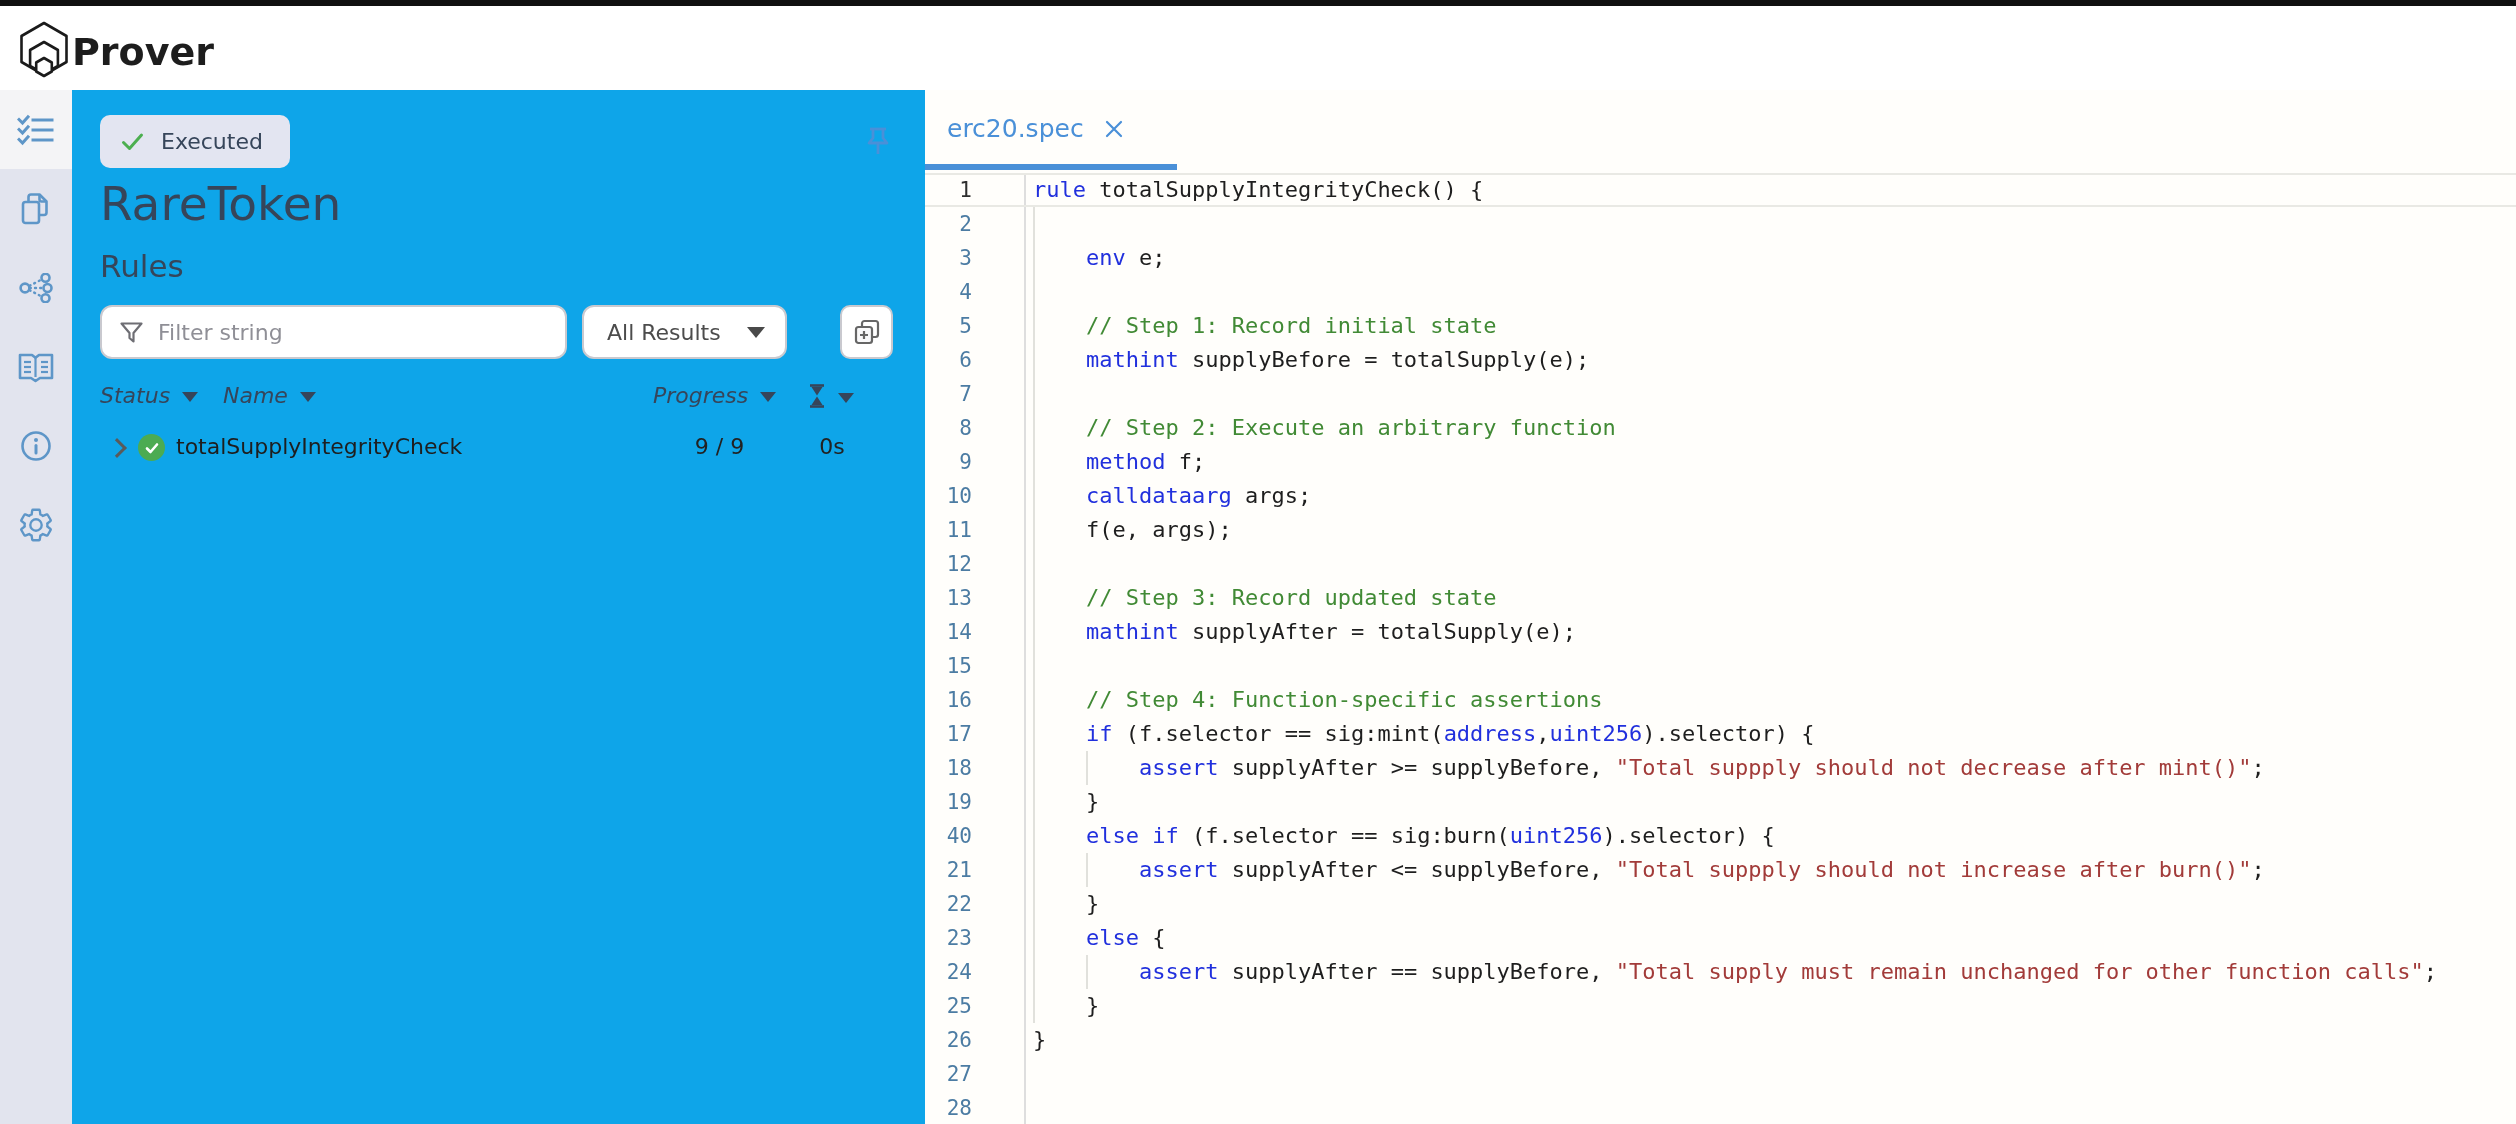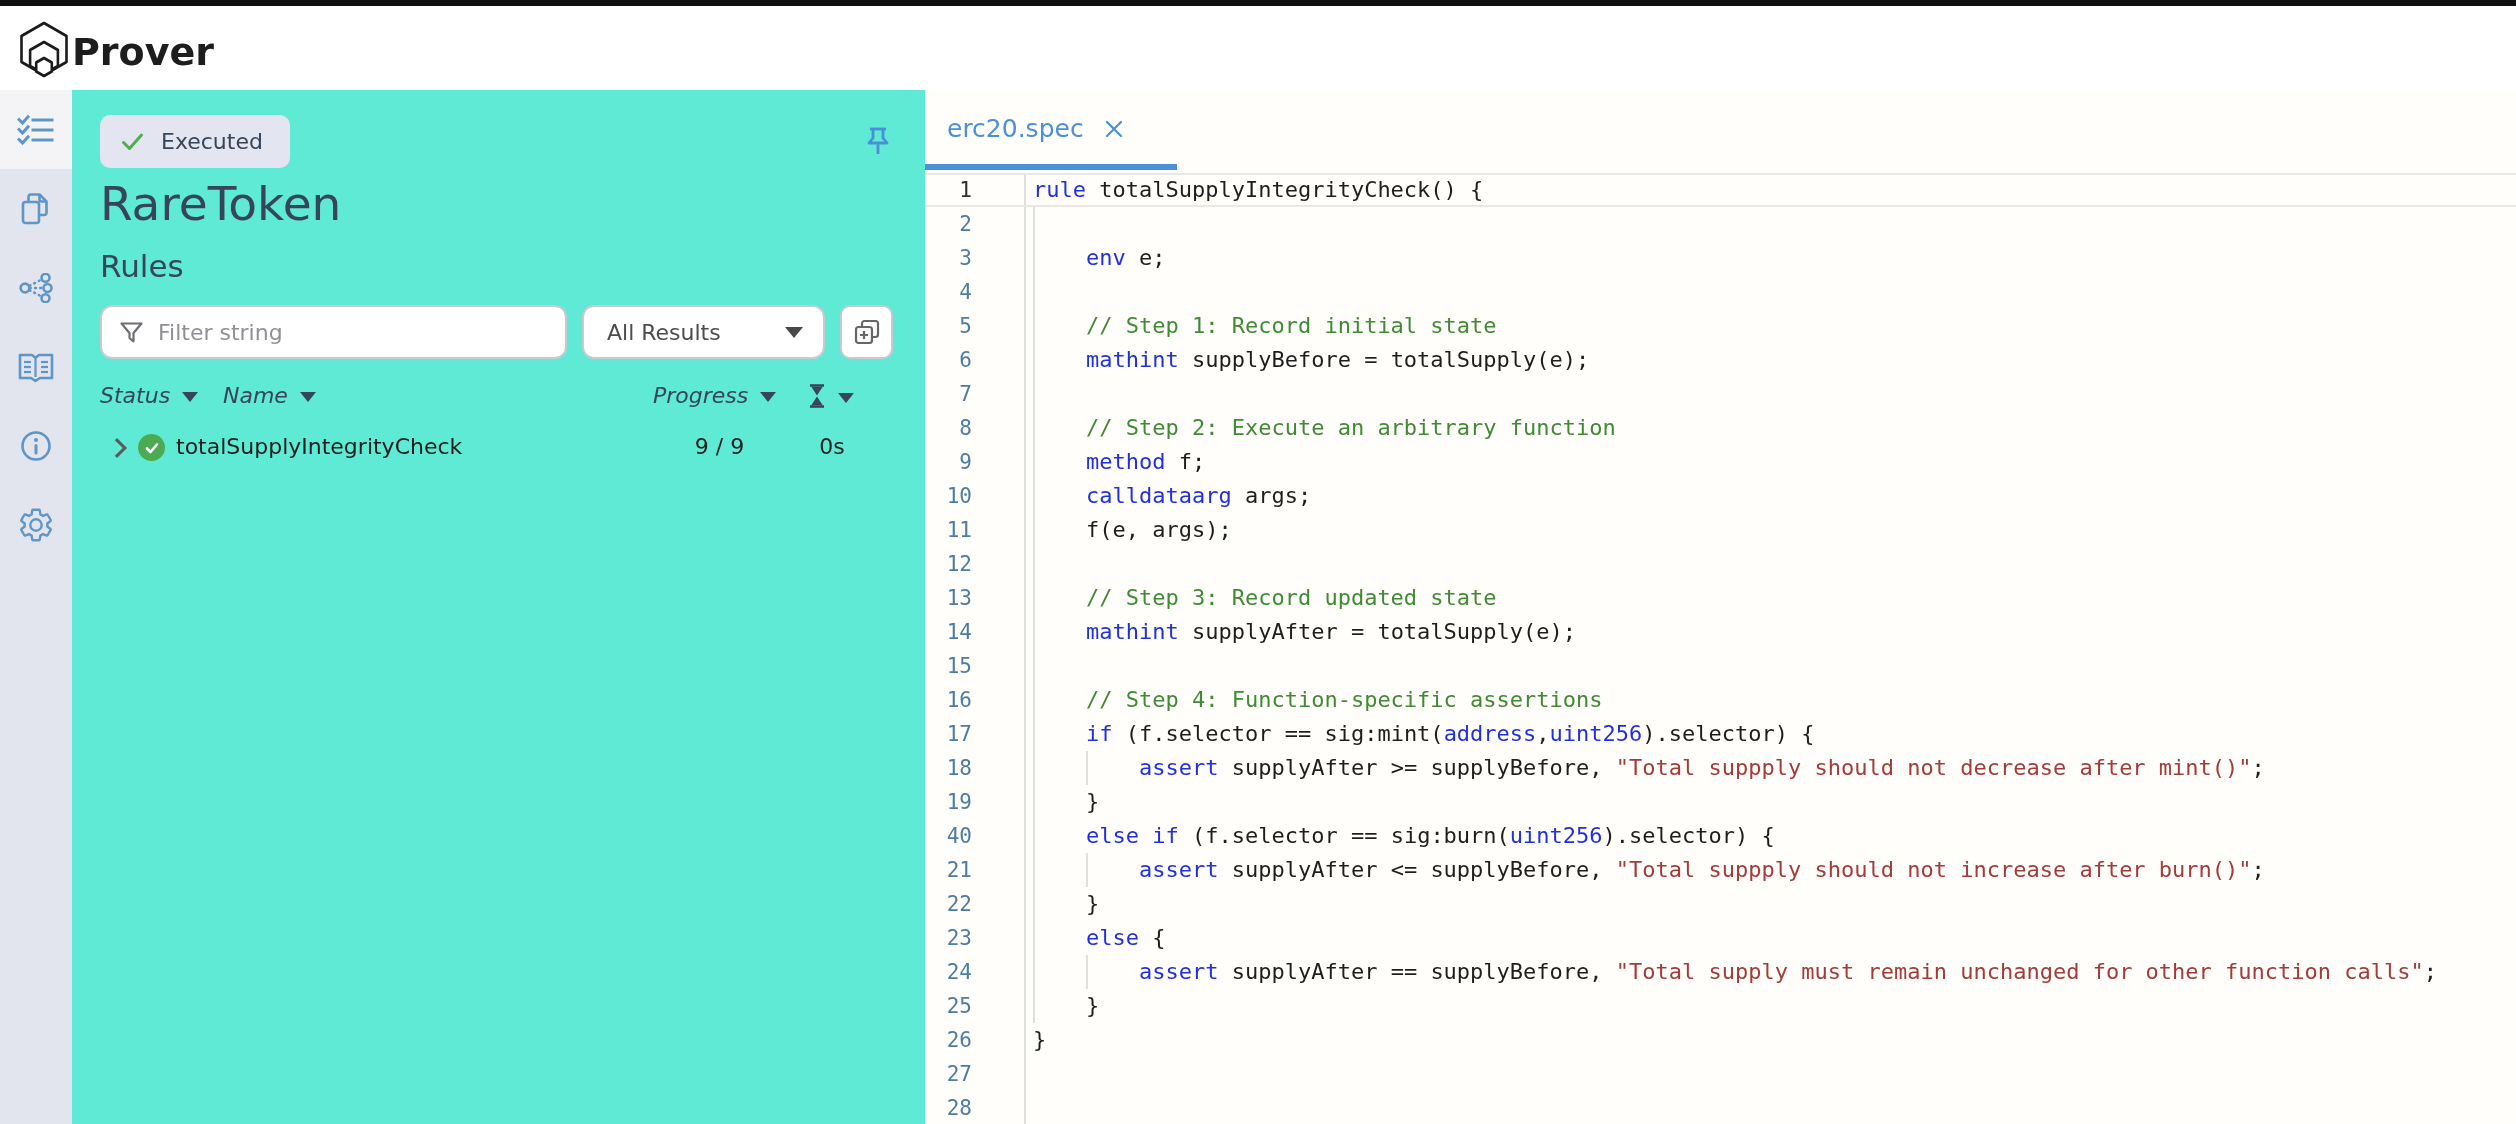--- a/index.html
+++ b/index.html
@@ -12,35 +12,35 @@
   .header { position:absolute; left:0; top:6px; right:0; height:84px; background:#ffffff; }
   .logo { position:absolute; left:16px; top:14px; }
   .app-name { position:absolute; left:72px; top:24px; font-size:38px; font-weight:600; color:#1d1d1d; }
 
   
   .rail { position:absolute; left:0; top:90px; width:72px; bottom:0; background:#e2e4ee; }
   .rail-item { width:72px; height:79px; display:flex; align-items:center; justify-content:center; cursor:pointer; }
   .rail-item.active { background:#f4f4f6; }
 
   
-  .panel { position:absolute; left:72px; top:90px; width:853px; bottom:0; background:#5eead4; }
+  .panel { position:absolute; left:72px; top:90px; width:853px; bottom:0; background:#0ea5e9; }
   .badge { position:absolute; left:28px; top:25px; height:53px; display:inline-flex; align-items:center;
            gap:15px; padding:0 27px 0 19px; background:#e3e5f1; border-radius:10px; }
   .badge-label { font-size:22px; color:#36455a; font-weight:500; }
   .pin-btn { position:absolute; left:786px; top:34px; width:40px; height:40px; display:flex;
              align-items:center; justify-content:center; cursor:pointer; background:none; border:none; }
   .panel-title { position:absolute; left:28px; top:86px; font-size:47px; font-weight:400; color:#36455a; }
   .rules-heading { position:absolute; left:28px; top:158px; font-size:31px; font-weight:400; color:#36455a; }
 
   .filter-input { position:absolute; left:28px; top:215px; width:467px; height:54px; background:#fff;
                   border:2px solid #c9c9cf; border-radius:12px; display:flex; align-items:center; padding:0 16px; gap:13px; }
   .filter-input input { border:none; outline:none; flex:1; font-size:22px; color:#333;
                         font-family:"DejaVu Sans", sans-serif; background:transparent; }
   .filter-input input::placeholder { color:#8f8f96; }
-  .results-dd { position:absolute; left:510px; top:215px; width:243px; height:54px; background:#fff;
+  .results-dd { position:absolute; left:510px; top:215px; width:205px; height:54px; background:#fff;
                 border:2px solid #c9c9cf; border-radius:12px; display:flex; align-items:center;
                 padding:0 20px 0 23px; cursor:pointer; }
   .results-dd .dd-label { font-size:22px; color:#4c4c4c; flex:1; }
   .caret-down { width:0; height:0; border-left:9px solid transparent; border-right:9px solid transparent;
                 border-top:11px solid #494949; }
   .dup-btn { position:absolute; left:768px; top:215px; width:53px; height:54px; background:#fff;
              border:2px solid #c9c9cf; border-radius:10px; display:flex; align-items:center;
              justify-content:center; cursor:pointer; }
 
   .thead { position:absolute; left:0; top:293px; width:100%; height:32px; font-size:22px; font-weight:500; color:#36455a;font-style:italic; }

